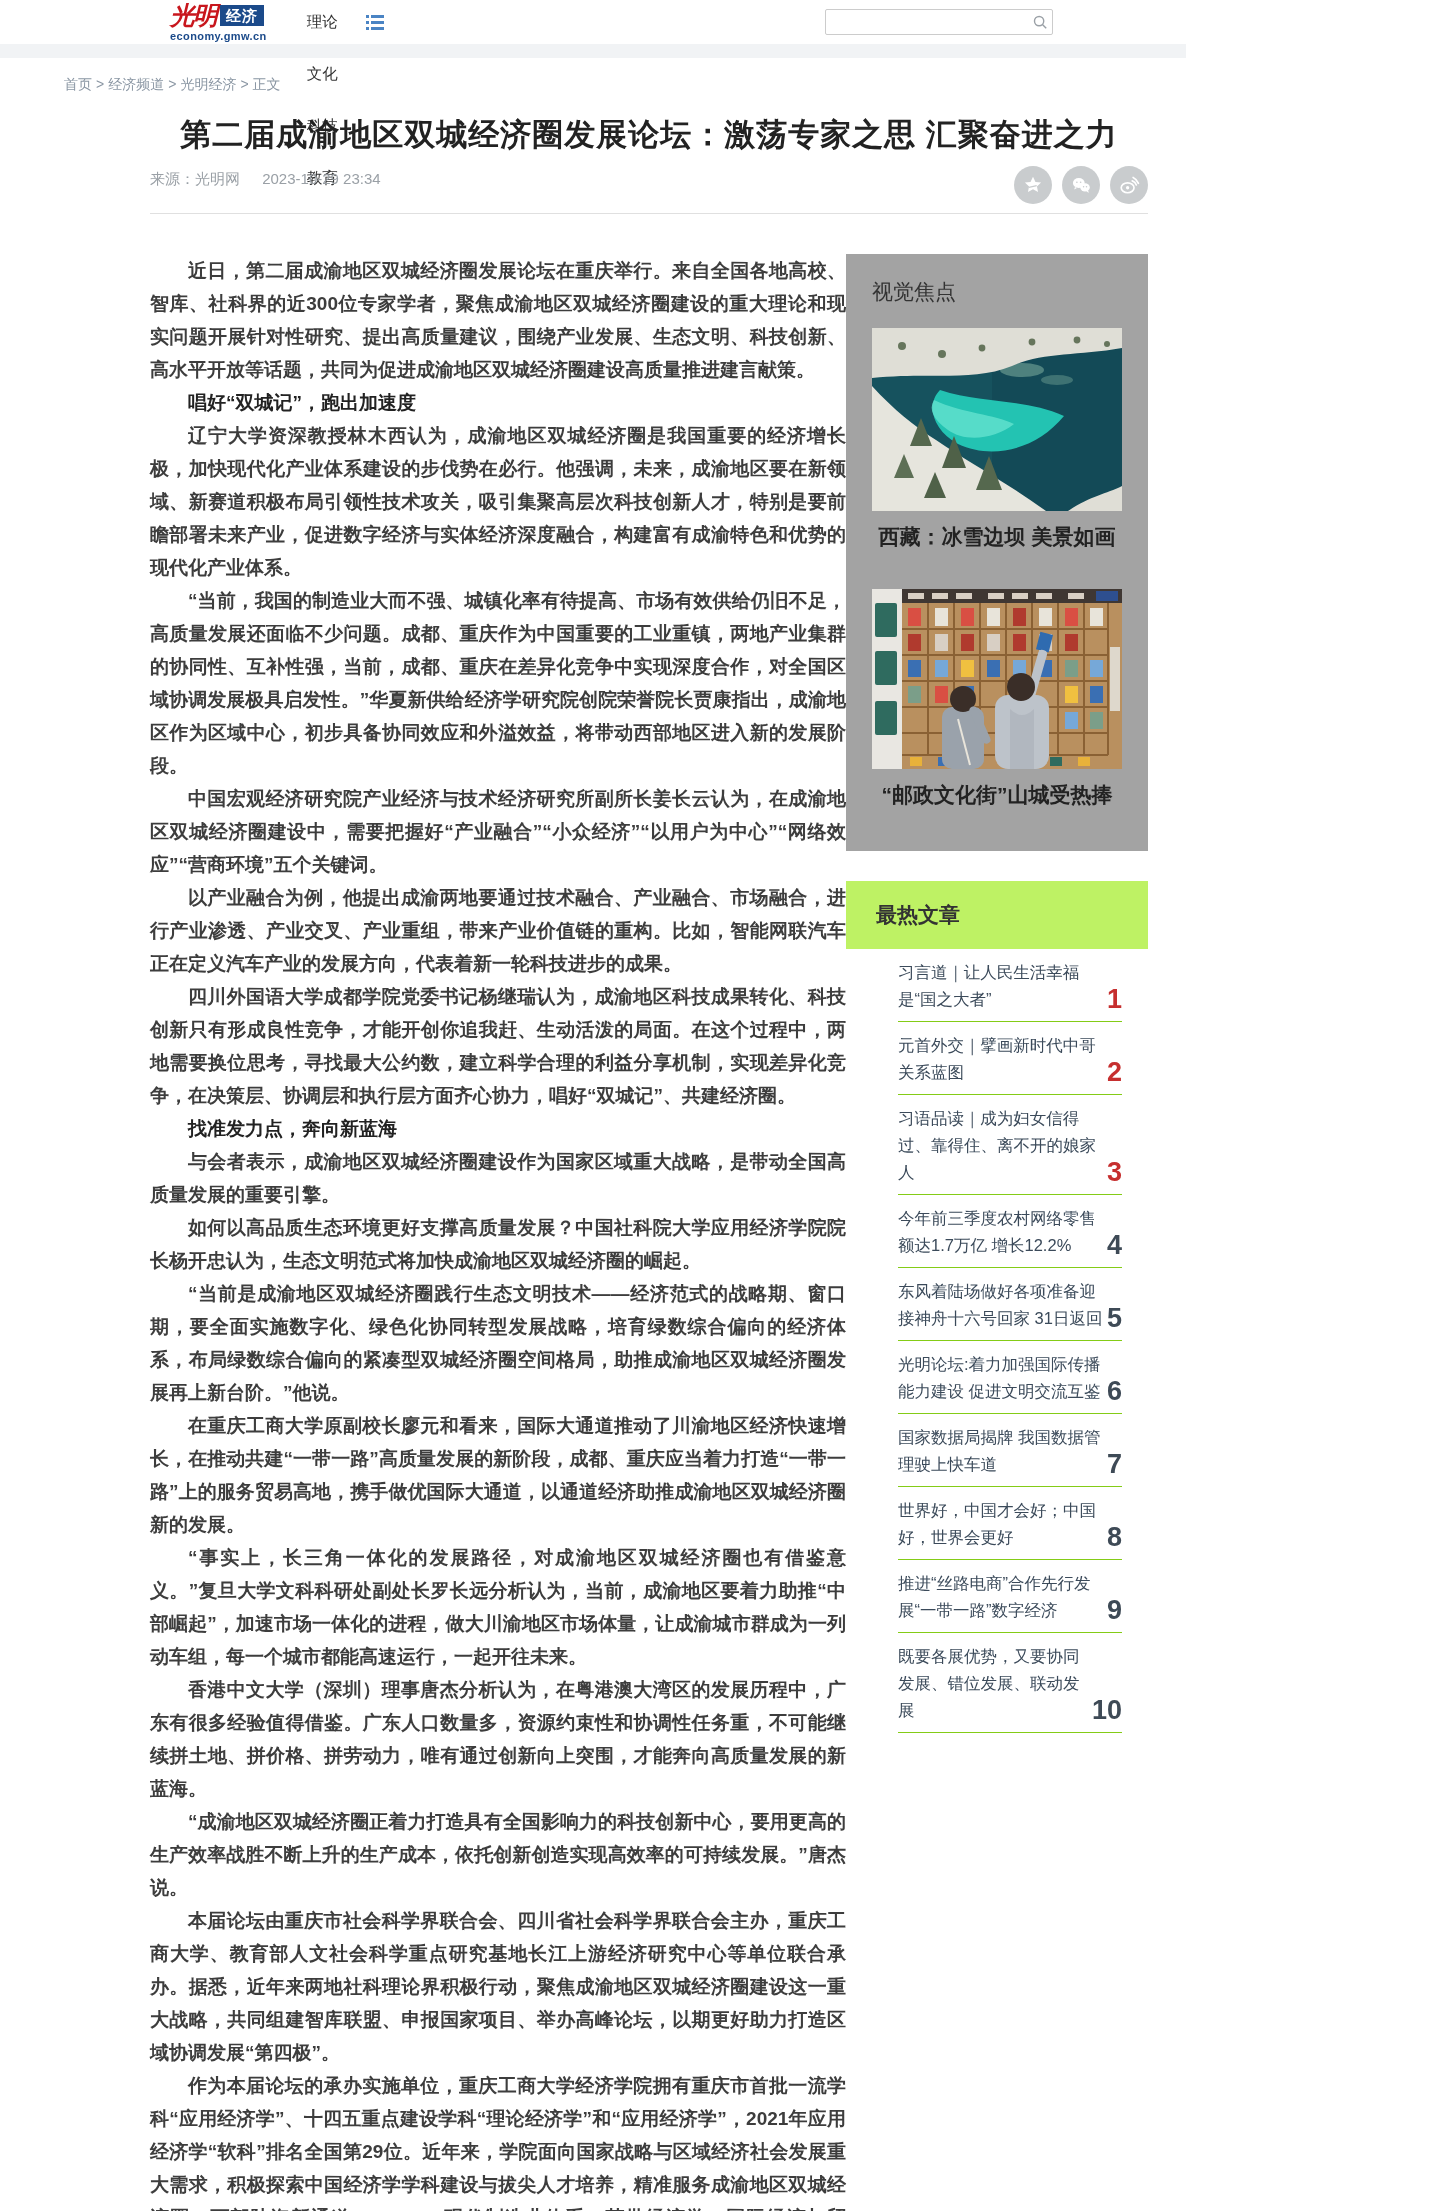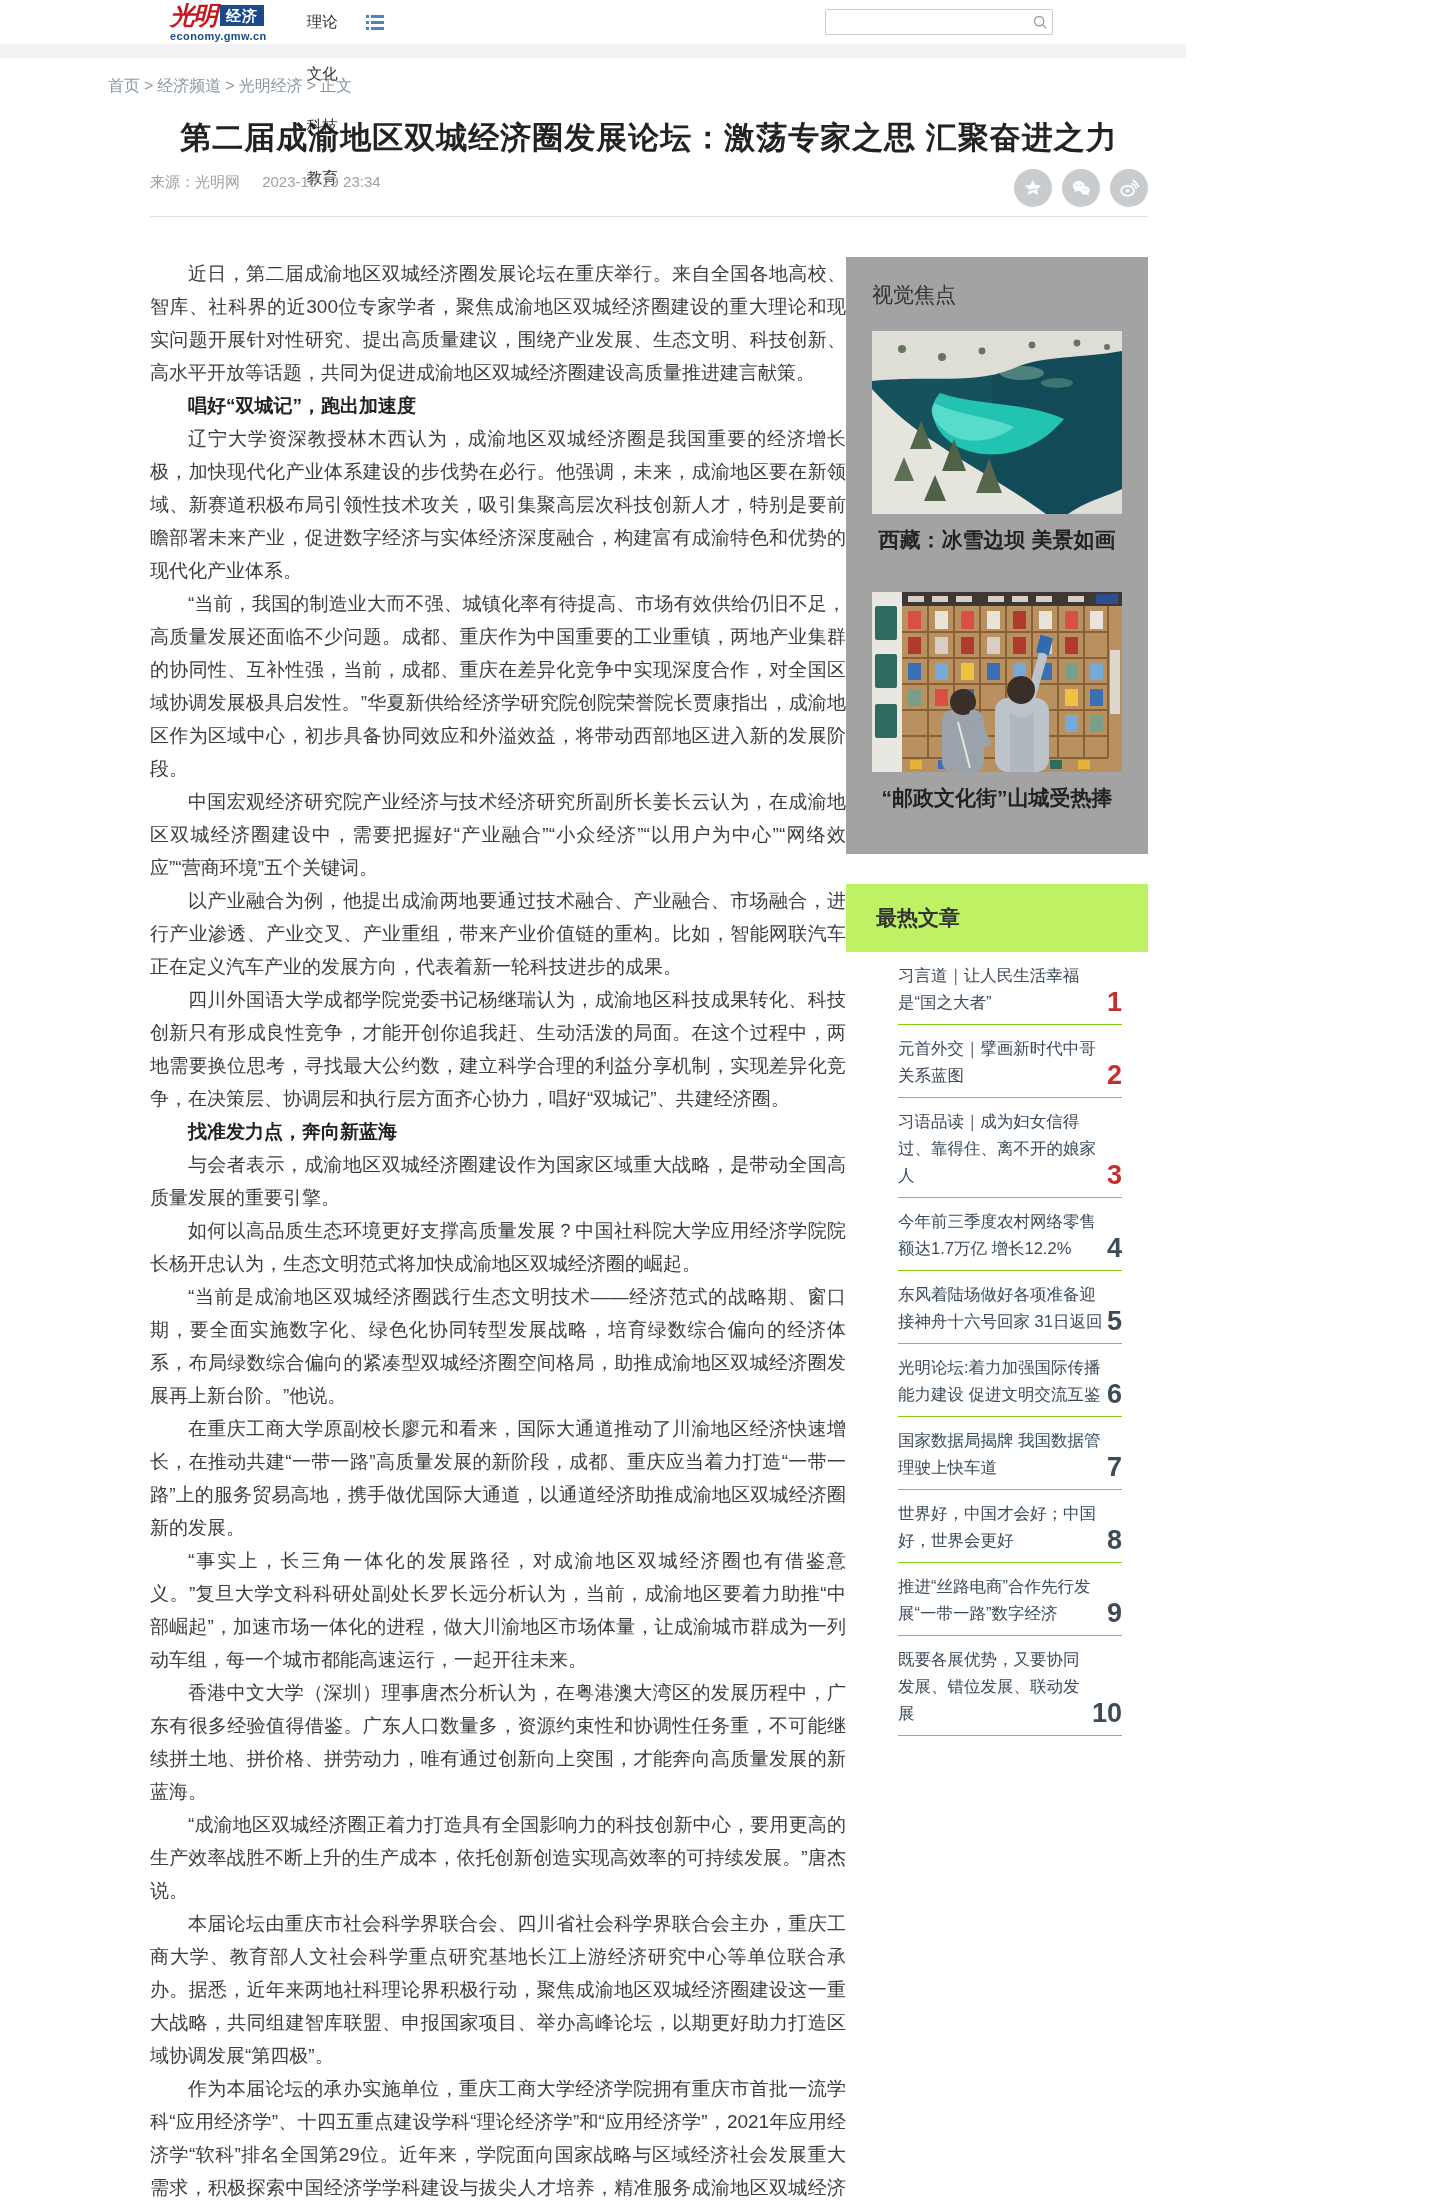--- a/index.html
+++ b/index.html
@@ -16,35 +16,35 @@
   .nav-item{font-size:15.5px;color:#333;cursor:pointer;white-space:nowrap;}
   .menu-grid{margin-left:28px;width:18px;height:15px;display:flex;flex-direction:column;justify-content:space-between;cursor:pointer;}
   .menu-grid i{display:flex;gap:2px;height:3px;}
   .menu-grid i b{display:block;width:3px;height:3px;background:#4a84c4;}
   .menu-grid i s{display:block;flex:1;height:3px;background:#4a84c4;text-decoration:none;}
   .search-box{position:absolute;right:133px;top:9px;width:228px;height:26px;border:1px solid #ccc;border-radius:2px;background:#fff;display:flex;align-items:center;box-sizing:border-box;}
   .search-box input{flex:1;border:none;outline:none;font-size:13px;padding:0 8px;background:transparent;color:#333;}
   .search-ico{width:24px;display:flex;align-items:center;justify-content:center;cursor:pointer;}
   .graystrip{height:14px;background:#f1f3f5;}
   
-  .breadcrumb{margin:18px 0 0 108px;font-size:16px;color:#8a96a3;}
+  .breadcrumb{margin:18px 0 0 64px;font-size:14px;color:#8a96a3;}
   .breadcrumb a{color:#8a96a3;cursor:pointer;text-decoration:none;}
   .breadcrumb .sep{margin:0 4px;}
   
   .article-header{position:relative;margin:0 38px 0 150px;padding-top:20px;}
   .article-title{text-align:center;font-size:31px;font-weight:bold;color:#222;letter-spacing:1px;margin:0;line-height:42px;}
   .article-meta{color:#9aa0a6;font-size:15px;margin-top:14px;}
   .article-meta .src{margin-right:18px;}
   .share-icons{position:absolute;right:0;top:72px;display:flex;gap:10px;}
   .share-circle{width:38px;height:38px;border-radius:50%;background:#c9ccce;display:flex;align-items:center;justify-content:center;cursor:pointer;}
   .header-rule{border:none;border-top:1px solid #e0e0e0;margin:24px 38px 0 150px;}
   
   .content{display:flex;margin:40px 38px 0 150px;align-items:flex-start;}
   .article-col{width:855px;}
-  .article-col p,.article-col h3{font-size:19px;line-height:33px;color:#3d3d3d;text-align:justify;text-indent:2em;margin:0;font-weight:normal;}
+  .article-col p,.article-col h3{font-size:19px;line-height:33px;color:#3d3d3d;text-align:justify;text-indent:2em;margin:0;font-weight:bold;}
   .article-col h3{font-weight:bold;color:#222;}
   
   .sidebar{width:302px;margin-left:auto;}
   .vf-box{background:#a3a3a3;padding:24px 26px 36px;box-sizing:border-box;}
   .vf-title{font-size:21px;color:#333;margin:0 0 22px;font-weight:normal;}
   .vf-img{width:250px;height:auto;display:block;cursor:pointer;}
   .vf-caption{text-align:center;font-weight:bold;font-size:21px;color:#222;margin:14px 0 40px;line-height:24px;cursor:pointer;}
   .vf-caption.last{margin-bottom:8px;}
   .hot-box{margin-top:30px;}
   .hot-header{background:#bef264;height:68px;line-height:68px;padding-left:30px;font-size:21px;color:#333;font-weight:bold;}

